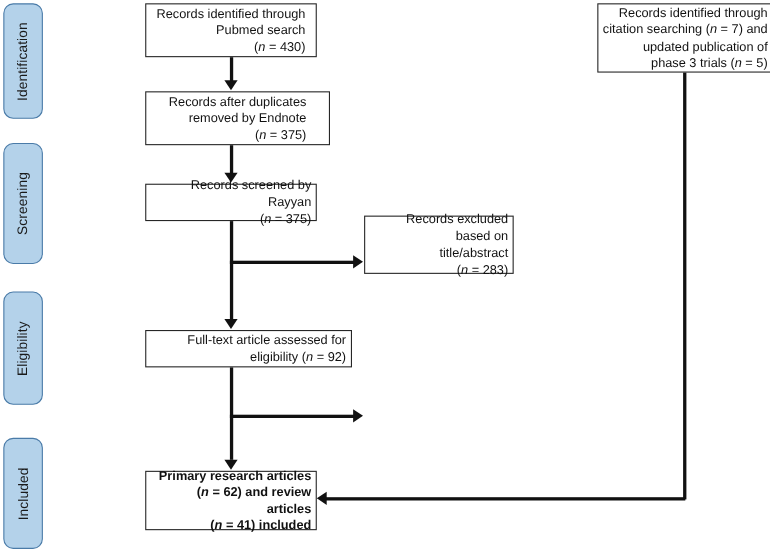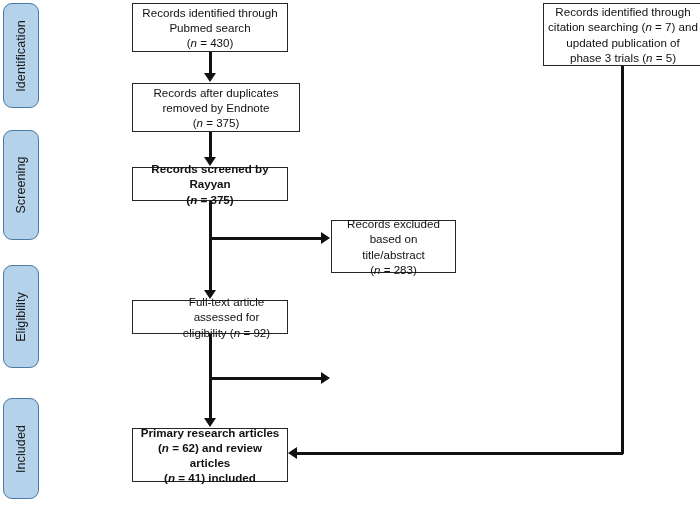--- a/index.html
+++ b/index.html
@@ -47,20 +47,21 @@
     align-items: center;
     justify-content: center;
     text-align: center;
     padding: 2px 4px;
   }
   .box-text {
     font-size: 11.6px;
     line-height: 1.30;
     color: #111111;
     white-space: pre-line;
+    text-align: right;
   }
   .box-text i { font-style: italic; }
 
   
   .vline {
     position: absolute;
     width: 3px;
     background: #111111;
   }
   .hline {
@@ -116,37 +117,37 @@
 Pubmed search
 (<i>n</i> = 430)</span>
   </div>
 
   <div class="box" style="left:132px; top:83px; width:168px; height:49px;">
     <span class="box-text">Records after duplicates
 removed by Endnote
 (<i>n</i> = 375)</span>
   </div>
 
-  <div class="box" style="left:132px; top:167px; width:156px; height:34px;font-weight:bold;">
+  <div class="box" style="left:132px; top:167px; width:156px; height:34px;">
     <span class="box-text">Records screened by Rayyan
 (<i>n</i> = 375)</span>
   </div>
 
-  <div class="box" style="left:132px; top:300px; width:156px; height:34px;padding-left:37px;">
+  <div class="box" style="left:132px; top:300px; width:188px; height:34px;padding-left:37px;">
     <span class="box-text">Full-text article assessed for
 eligibility (<i>n</i> = 92)</span>
   </div>
 
   <div class="box" style="left:132px; top:428px; width:156px; height:54px;font-weight:bold;">
     <span class="box-text">Primary research articles
 (<i>n</i> = 62) and review articles
 (<i>n</i> = 41) included</span>
   </div>
 
-  <div class="box" style="left:331px; top:220px; width:125px; height:53px;">
+  <div class="box" style="left:331px; top:196px; width:136px; height:53px;">
     <span class="box-text">Records excluded based on
 title/abstract
 (<i>n</i> = 283)</span>
   </div>
 
 
   <div class="box" style="left:543px; top:3px; width:160px; height:63px;">
     <span class="box-text">Records identified through
 citation searching (<i>n</i> = 7) and
 updated publication of

